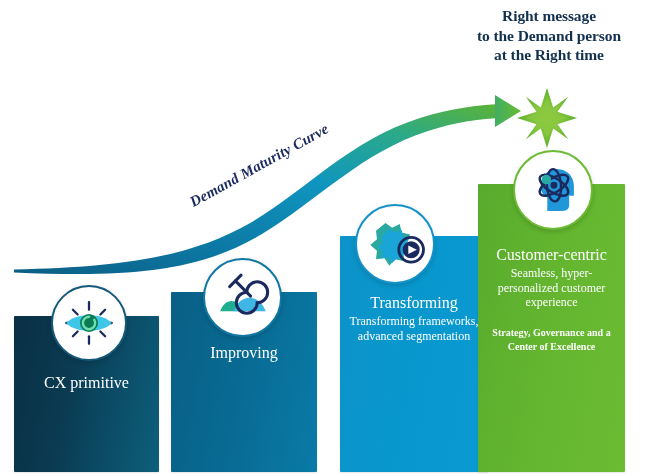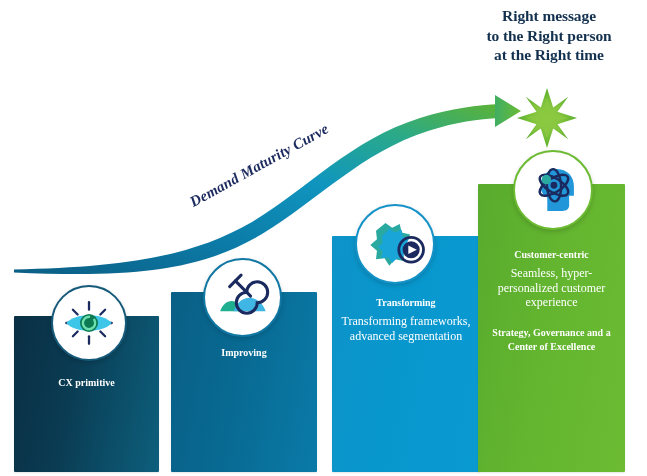--- a/index.html
+++ b/index.html
@@ -46,22 +46,22 @@
   .bar{
     position:absolute;
     border-radius:1px;
     box-shadow:0 1px 2px rgba(0,0,0,0.10);
     box-sizing:border-box;
     text-align:center;
     color:#ffffff;
   }
   .bar .title{
     font-family:"Liberation Serif", serif;
-    font-weight:bold;
-    font-size:10px;
+    font-weight:normal;
+    font-size:16px;
     line-height:17px;
     padding:0 5px;
   }
   .bar .sub{
     font-family:"Liberation Serif", serif;
     font-size:12px;
     line-height:14.5px;
     padding:3px 6px 0 6px;
   }
   .bar .sub2{
@@ -69,21 +69,21 @@
     font-weight:bold;
     font-size:10px;
     line-height:14.5px;
     padding:16px 8px 0 8px;
   }
 
   #bar1{left:14px;  top:316px; width:145px; height:156px;
         background:linear-gradient(100deg,#0a2f44 0%,#0a3b52 38%,#0d5f7c 100%);}
   #bar2{left:171px; top:292px; width:146px; height:180px;
         background:linear-gradient(100deg,#0a5f86 0%,#086a92 45%,#0a7aa8 100%);}
-  #bar3{left:332px; top:236px; width:148px; height:236px;
+  #bar3{left:340px; top:236px; width:148px; height:236px;
         background:linear-gradient(100deg,#0d93c9 0%,#0897cd 45%,#0a9ad2 100%);}
   #bar4{left:478px; top:184px; width:147px; height:288px;
         background:linear-gradient(100deg,#58ab2d 0%,#63b52f 45%,#6cbb33 100%);}
 
   #bar1 .title{padding-top:58px;}
   #bar2 .title{padding-top:52px;text-align:center;}
   #bar3 .title{padding-top:58px;}
   #bar4 .title{padding-top:62px;}
 
   
@@ -100,21 +100,21 @@
   #badge4{left:513px; top:150px; width:80px; height:80px; border:2px solid #6cbb33;}
   .badge svg{position:absolute;left:0;top:0;width:100%;height:100%;}
 </style>
 </head>
 <body>
 
 <div id="stage">
 
   <div class="headline">
     <div>Right message</div>
-    <div>to the Right person</div>
+    <div>to the Demand person</div>
     <div>at the Right time</div>
   </div>
 
   <svg class="layer" viewBox="0 0 647 476">
     <defs>
       <linearGradient id="curveGrad" x1="0" y1="1" x2="1" y2="0">
         <stop offset="0%" stop-color="#0b5e84"></stop>
         <stop offset="30%" stop-color="#0c7aa6"></stop>
         <stop offset="58%" stop-color="#0f95bf"></stop>
         <stop offset="80%" stop-color="#2aa98a"></stop>

